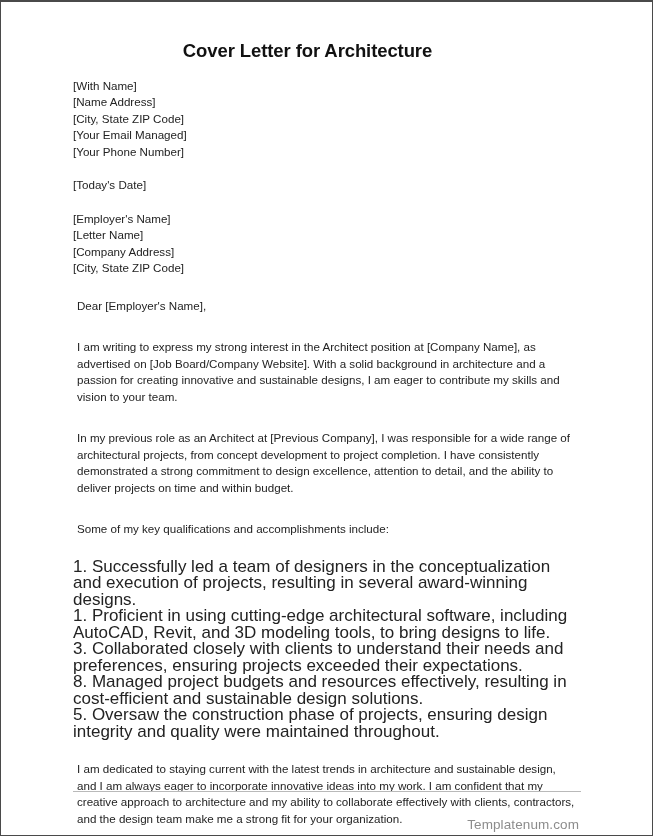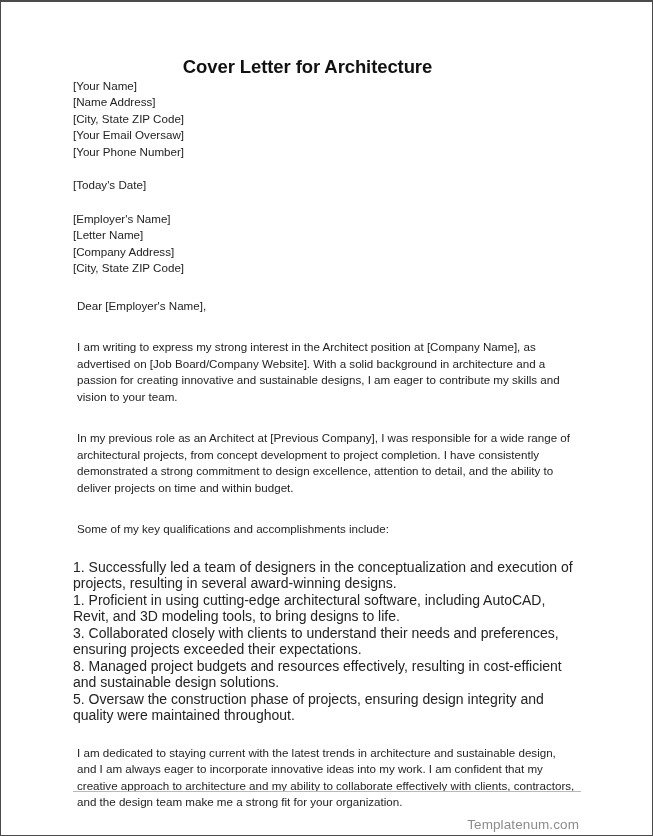--- a/index.html
+++ b/index.html
@@ -19,21 +19,21 @@
     border: 1px solid #4a4a4a;
     border-top-width: 2px;
     overflow: hidden;
   }
   .page-inner {
     position: absolute;
     left: 0;
     top: 0;
     right: 0;
     bottom: 0;
-    padding: 16px;
+    padding: 0;
   }
   .doc-title {
     text-align: center;
     font-size: 18.5px;
     font-weight: bold;
     color: #111111;
     letter-spacing: -0.1px;
     margin: 0;
     padding-top: 38px;
     padding-right: 38px;
@@ -58,21 +58,21 @@
   }
   .gap-md { height: 17px; }
   .para {
     font-size: 11.6px;
     line-height: 16.5px;
     color: #232323;
     margin: 4px;
     text-align: left;
   }
   .list-block .li {
-    font-size: 14px;
+    font-size: 17px;
     line-height: 16.5px;
     color: #232323;
     margin: 0;
   }
   .footer-rule {
     position: absolute;
     left: 72px;
     top: 789px;
     width: 508px;
     height: 1px;
@@ -91,24 +91,24 @@
 <body>
 
 <div class="page">
   <div class="page-inner">
 
     <h1 class="doc-title">Cover Letter for Architecture</h1>
 
     <div class="body-col">
 
       <div class="blk">
-        <div class="addr-line">[Your Name]</div>
+        <div class="addr-line">[With Name]</div>
         <div class="addr-line">[Name Address]</div>
         <div class="addr-line">[City, State ZIP Code]</div>
-        <div class="addr-line">[Your Email Oversaw]</div>
+        <div class="addr-line">[Your Email Managed]</div>
         <div class="addr-line">[Your Phone Number]</div>
       </div>
 
       <div class="gap-md"></div>
 
       <div class="addr-line">[Today's Date]</div>
 
       <div class="gap-md"></div>
 
       <div class="blk">

